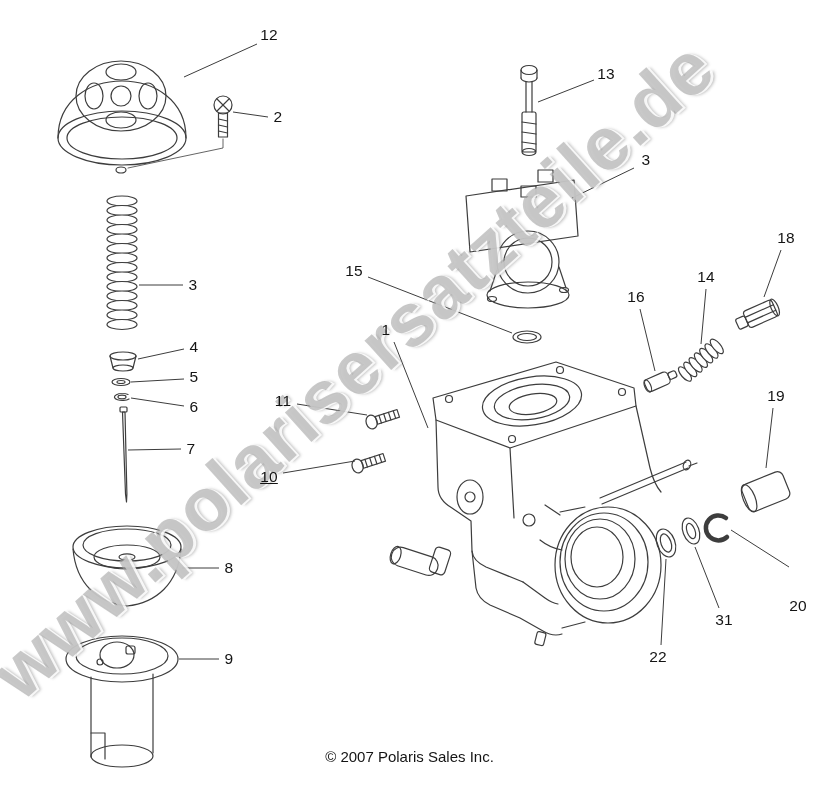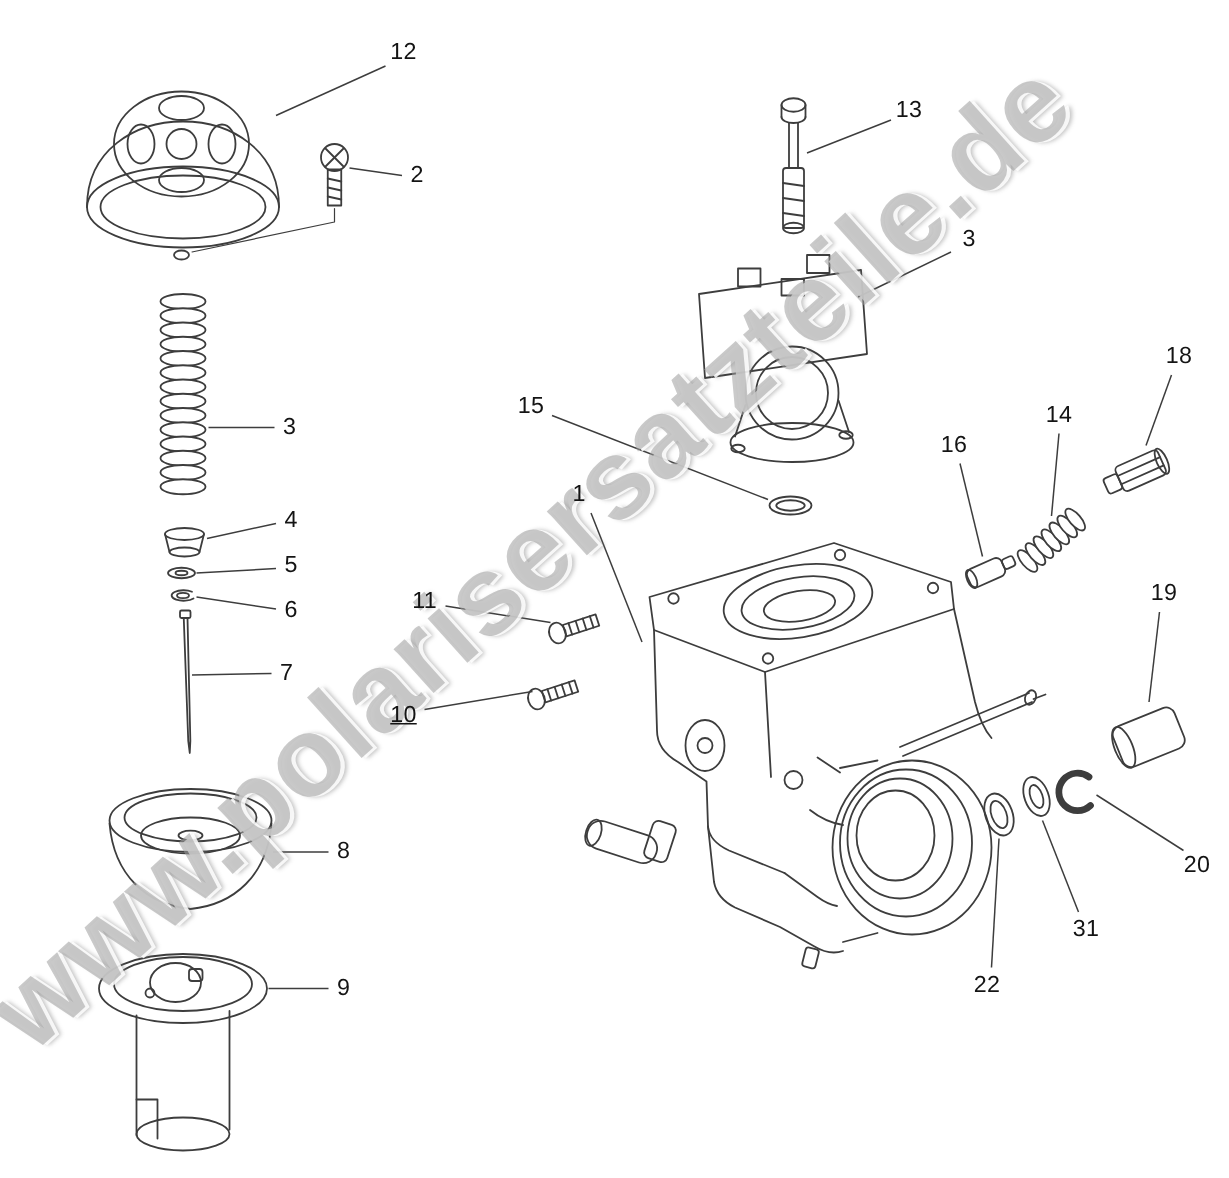--- a/index.html
+++ b/index.html
@@ -290,18 +290,19 @@
       <div class="callout" style="left: 269px; top: 477px; text-decoration: underline;">10</div>
       <div class="callout" style="left: 283px; top: 401px; text-align: right;">11</div>
       <div class="callout" style="left: 269px; top: 35px;">12</div>
       <div class="callout" style="left: 606px; top: 74px;">13</div>
       <div class="callout" style="left: 646px; top: 160px;">3</div>
       <div class="callout" style="left: 354px; top: 271px;">15</div>
       <div class="callout" style="left: 636px; top: 297px;">16</div>
       <div class="callout" style="left: 706px; top: 277px;">14</div>
       <div class="callout" style="left: 786px; top: 238px;">18</div>
       <div class="callout" style="left: 776px; top: 396px;">19</div>
-      <div class="callout" style="left: 798px; top: 577px;">20</div>
+      <div class="callout" style="left: 798px; top: 606px;">20</div>
       <div class="callout" style="left: 724px; top: 620px;">31</div>
       <div class="callout" style="left: 658px; top: 657px;">22</div>
     </div>
 
+  <div class="copyright">© 2007 Polaris Sales Inc.</div>
 </div>
 
 </body></html>

